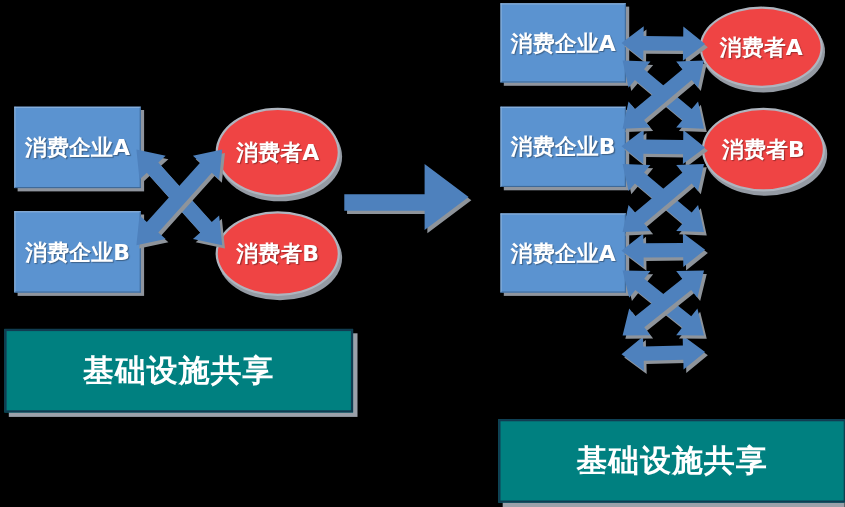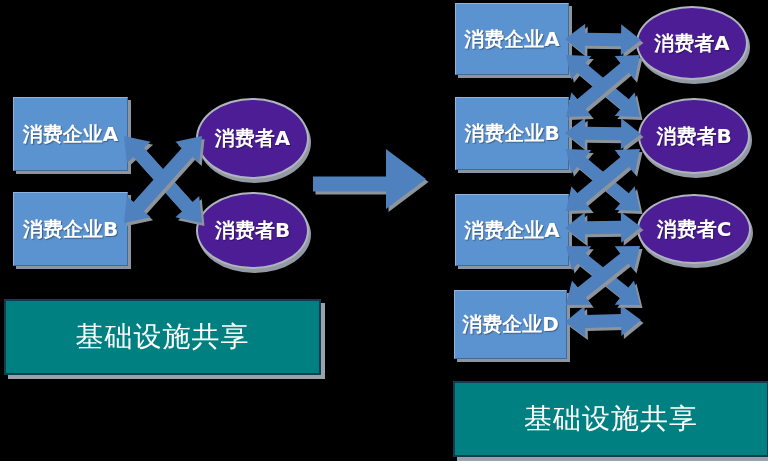--- a/index.html
+++ b/index.html
@@ -14,30 +14,30 @@
   }
   .rect{
     background:#5b93d0;
     border:1px solid #8fb4dc;
     border-right-color:#3f6败;
     border-right-color:#3f6a99;
     border-bottom-color:#3f6a99;
     box-shadow:3px 3px 0 #8f959e;
   }
   .ellipse{
-    background:#4c1d95;
+    background:#ef4444;
     border:2px solid #aeb5bf;
     border-radius:50%;
     box-shadow:2px 4px 0 #949aa3;
   }
   .banner{
     position:absolute;display:flex;align-items:center;justify-content:center;
     background:#008080;border:2px solid #113c52;
     box-shadow:4px 4px 0 #9ba1aa;
-    color:#ffffff;font-weight:400;font-size:28px;letter-spacing:1px;
+    color:#ffffff;font-weight:700;font-size:28px;letter-spacing:1px;
     z-index:1;white-space:nowrap;
   }
   #arrow-layer{position:absolute;left:0;top:0;z-index:3;pointer-events:none;}
 </style>
 </head>
 <body>
 
 <div class="stage">
 
   <div class="node rect" style="left:13px;top:97px;width:113px;height:72px">
@@ -58,32 +58,26 @@
 
   <div class="node rect" style="left:455px;top:3px;width:112px;height:70px">
     <span>消费企业A</span>
   </div>
   <div class="node rect" style="left:455px;top:97px;width:112px;height:71px">
     <span>消费企业B</span>
   </div>
   <div class="node rect" style="left:455px;top:194px;width:112px;height:70px">
     <span>消费企业A</span>
   </div>
-  <div class="node rect" style="left:454px;top:290px;width:111px;height:67px">
-    <span>消费企业D</span>
-  </div>
 
   <div class="node ellipse" style="left:636px;top:6px;width:108px;height:70px">
     <span>消费者A</span>
   </div>
   <div class="node ellipse" style="left:638px;top:98px;width:108px;height:72px">
     <span>消费者B</span>
-  </div>
-  <div class="node ellipse" style="left:637px;top:194px;width:110px;height:66px">
-    <span>消费者C</span>
   </div>
 
   <div class="banner" style="left:453px;top:381px;width:312px;height:72px">
     <span>基础设施共享</span>
   </div>
 
   <svg id="arrow-layer" width="768" height="461" viewBox="0 0 768 461">
       <g>
         <polygon points="124,136 126.8,163.1 133.5,157.1 182.1,211.3 175.4,217.3 202,223 199.2,195.9 192.5,201.9 143.9,147.7 150.6,141.7" fill="#8e949b" transform="translate(2.5,3)"></polygon>
         <polygon points="124,136 126.8,163.1 133.5,157.1 182.1,211.3 175.4,217.3 202,223 199.2,195.9 192.5,201.9 143.9,147.7 150.6,141.7" fill="#4e81bd"></polygon>

